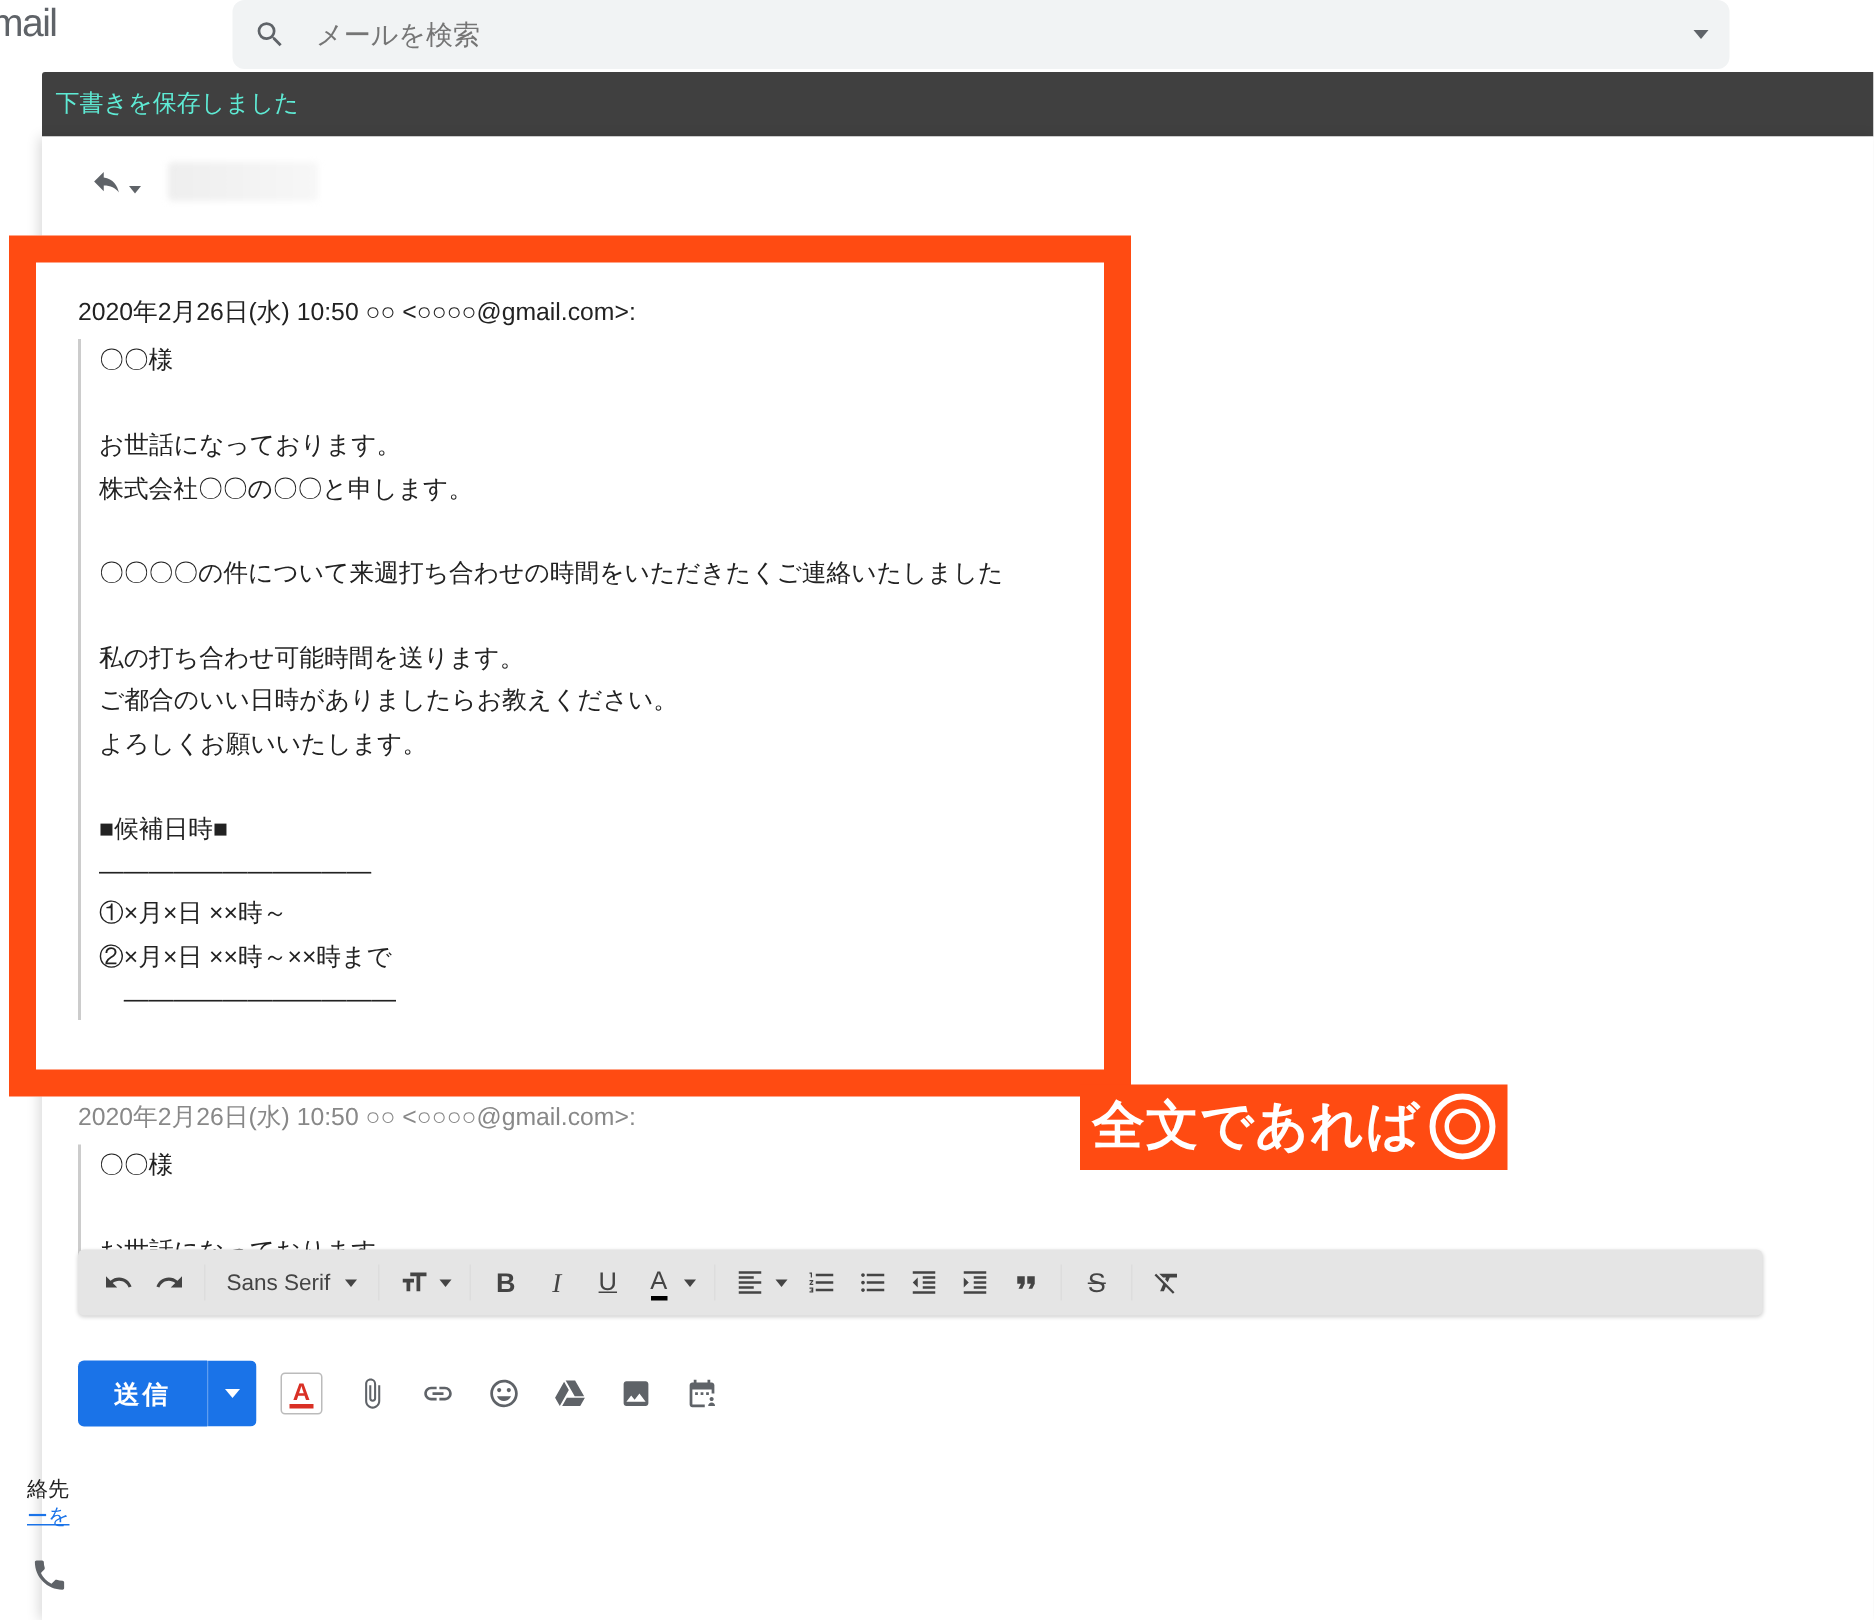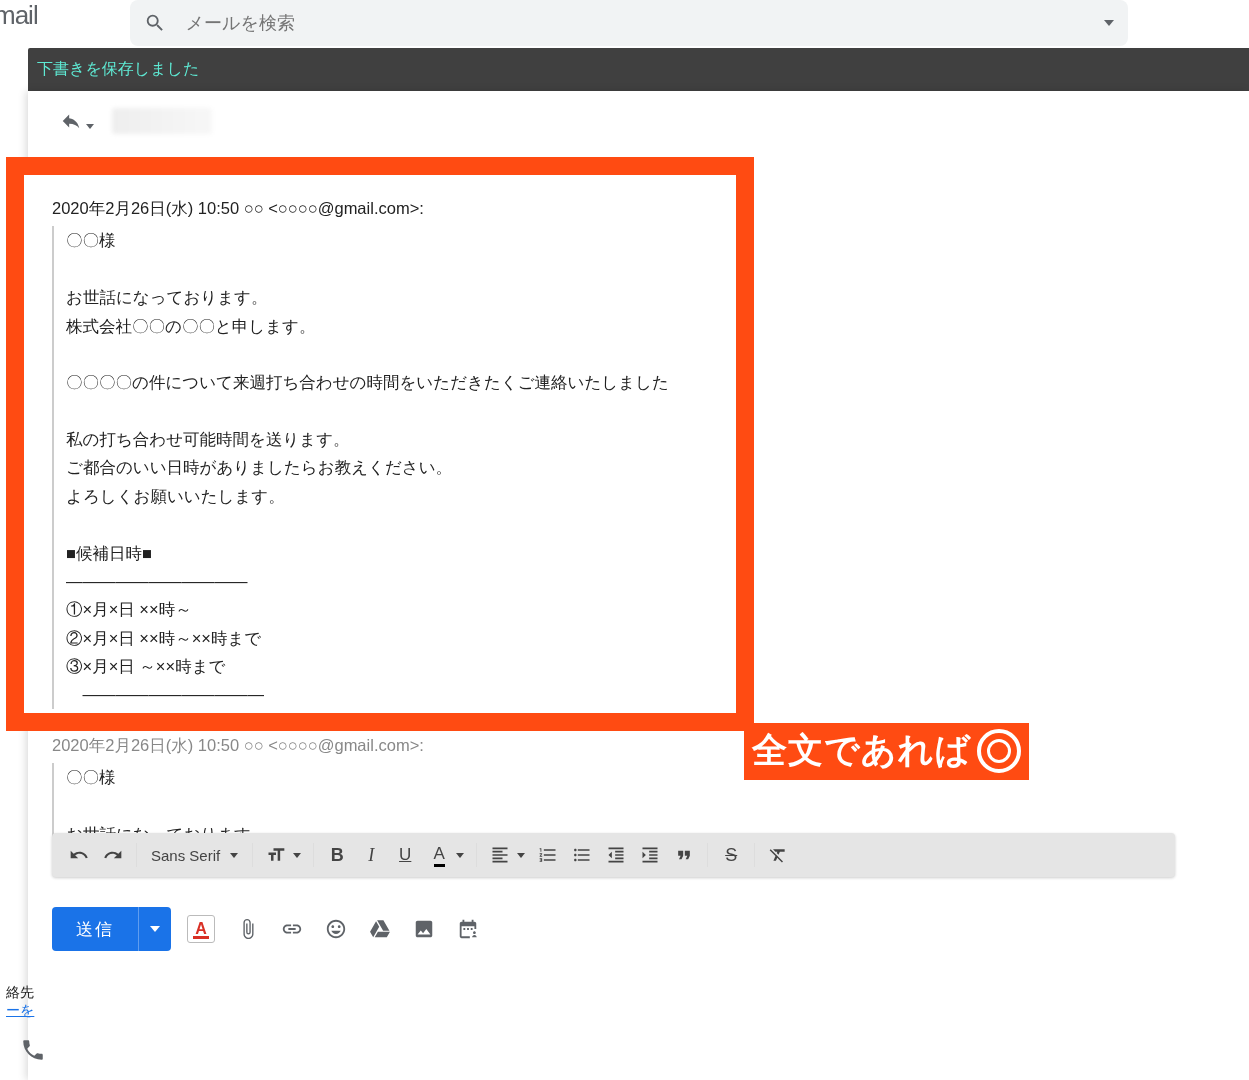--- a/index.html
+++ b/index.html
@@ -1,52 +1,52 @@
 <!DOCTYPE html>
 <html><head>
 <meta charset="utf-8">
 <style>
 html,body{margin:0;padding:0;font-family:"Hiragino Sans","Meiryo",Arial,sans-serif;background:#fff;color:#222;font-size:14px}
 body{width:1249px;height:1080px;overflow:hidden;position:relative}
 .topbar{height:55px;display:flex;background:#fff}
 .logo{font-size:26px;color:#5f6368;font-weight:400;padding-left:0;margin-left:-6px;letter-spacing:-1px}
-.searchwrap{margin-left:92px;height:46px;flex:1;max-width:970px;background:#f1f3f4;border-radius:8px;display:flex;align-items:center;padding:0 14px;color:#5f6368}
+.searchwrap{margin-left:117px;height:46px;flex:1;max-width:970px;background:#f1f3f4;border-radius:8px;display:flex;align-items:center;padding:0 14px;color:#5f6368}
 .searchwrap .sicon{width:22px;height:22px;margin-right:18px;fill:#5f6368}
 .searchwrap input{border:none;background:none;outline:none;font-size:18px;flex:1;color:#5f6368}
 .searchwrap .drop{width:0;height:0;border-left:5px solid transparent;border-right:5px solid transparent;border-top:6px solid #5f6368;margin-left:8px}
 .darkbar{position:absolute;left:28px;right:0;top:48px;height:43px;background:#404040;color:#5eead4;font-size:16px;display:flex;align-items:center;padding-left:9px;border-top-left-radius:2px}
 .compose{position:absolute;left:28px;right:0;top:91px;bottom:0;background:#fff;box-shadow:-2px 0 8px rgba(0,0,0,0.15)}
 .replyhdr{height:60px;display:flex;align-items:center;padding-left:32px}
 .replyhdr svg{width:22px;height:22px;fill:#5f6368}
 .replyhdr .ddown{width:0;height:0;border-left:4px solid transparent;border-right:4px solid transparent;border-top:5px solid #5f6368;margin-left:4px;margin-top:10px}
 .blur{margin-left:18px;width:100px;height:26px;background:linear-gradient(90deg,#eee,#f7f7f7);filter:blur(2px);border-radius:3px}
 .orangebox{position:absolute;left:-22px;top:66px;width:748px;height:574px;border:18px solid #ff4b12;box-sizing:border-box;background:#fff}
 .mailbody{position:absolute;left:24px;top:103px;right:40px;font-size:16.5px;color:#222;line-height:1.72}
 .mailbody .quoted{border-left:2px solid #ccc;margin-left:0;padding-left:12px;margin-top:4px}
-.badge{position:absolute;left:716px;top:632px;background:#ff4b12;color:#fff;font-size:35px;font-weight:700;padding:4px 8px 6px 8px;letter-spacing:1px;display:flex;align-items:center}
+.badge{position:absolute;left:692px;top:632px;background:#ff4b12;color:#fff;font-size:35px;font-weight:700;padding:4px 8px 6px 8px;letter-spacing:1px;display:flex;align-items:center}
 .badge .circ{display:inline-block;width:36px;height:36px;border:4px solid #fff;border-radius:50%;margin-left:6px;position:relative}
 .badge .circ::after{content:"";position:absolute;inset:6px;border:3px solid #fff;border-radius:50%}
 .lower{position:absolute;left:24px;top:640px;right:40px;font-size:16.5px;color:#222;line-height:1.72}
 .lower .quoted{border-left:2px solid #ccc;margin-left:0;padding-left:12px;margin-top:4px}
 .toolbar{position:absolute;left:24px;right:74px;top:742px;height:44px;background:#e5e5e5;box-shadow:0 1px 3px rgba(0,0,0,0.2);border-radius:4px;display:flex;align-items:center;padding:0 10px;gap:0}
 .tb-btn{width:34px;height:34px;display:flex;align-items:center;justify-content:center;color:#444;fill:#444;border-radius:3px}
 .tb-btn svg{width:20px;height:20px}
 .tb-sep{width:1px;height:24px;background:#ddd;margin:0 6px}
 .tb-font{display:flex;align-items:center;color:#444;font-size:15px;padding:0 8px;gap:10px}
 .tb-font .dd{width:0;height:0;border-left:4px solid transparent;border-right:4px solid transparent;border-top:5px solid #444}
 .sendrow{position:absolute;left:24px;top:816px;display:flex;align-items:center;gap:16px}
 .sendbtn{display:flex;height:44px}
-.sendbtn .main{background:#1a73e8;color:#fff;font-size:17px;font-weight:400;padding:0 24px;display:flex;align-items:center;border-top-left-radius:4px;border-bottom-left-radius:4px;letter-spacing:2px}
+.sendbtn .main{background:#1a73e8;color:#fff;font-size:17px;font-weight:700;padding:0 24px;display:flex;align-items:center;border-top-left-radius:4px;border-bottom-left-radius:4px;letter-spacing:2px}
 .sendbtn .more{background:#1a73e8;color:#fff;width:32px;display:flex;align-items:center;justify-content:center;border-top-right-radius:4px;border-bottom-right-radius:4px;border-left:1px solid rgba(255,255,255,0.3)}
 .sendbtn .more .dd{width:0;height:0;border-left:5px solid transparent;border-right:5px solid transparent;border-top:6px solid #fff}
 .attachrow{display:flex;align-items:center;gap:22px}
 .attachrow .ico{width:22px;height:22px;fill:#5f6368;display:flex;align-items:center;justify-content:center}
 .attachrow .abox{width:26px;height:26px;border:1px solid #bbb;border-radius:3px;display:flex;align-items:center;justify-content:center;color:#d93025;font-weight:700;font-size:16px;position:relative}
 .attachrow .abox .ul{position:absolute;bottom:3px;left:5px;right:5px;height:3px;background:#d93025}
-.leftfoot{position:absolute;left:6px;bottom:60px;font-size:14px;color:#222}
+.leftfoot{position:absolute;left:18px;bottom:60px;font-size:14px;color:#222}
 .leftfoot a{color:#1a73e8;}
 .phone{position:absolute;left:20px;bottom:14px}
 .phone svg{width:26px;height:26px;fill:#5f6368}
 .strike{text-decoration:line-through}
 </style>
 </head>
 <body>
 
 <div class="topbar">
   <span class="logo">mail</span>
@@ -86,21 +86,20 @@
       <div>〇〇〇〇の件について来週打ち合わせの時間をいただきたくご連絡いたしました</div>
       <div>&nbsp;</div>
       <div>私の打ち合わせ可能時間を送ります。</div>
       <div>ご都合のいい日時がありましたらお教えください。</div>
       <div>よろしくお願いいたします。</div>
       <div>&nbsp;</div>
       <div>■候補日時■</div>
       <div>―――――――――――</div>
       <div>①×月×日 ××時～</div>
       <div>②×月×日 ××時～××時まで</div>
-      <div>③×月×日 ～××時まで</div>
       <div>　―――――――――――</div>
     </div>
   </div>
 
   <div class="badge">
     <span>全文であれば</span>
     <span class="circ"></span>
   </div>
 
   <div class="lower">

